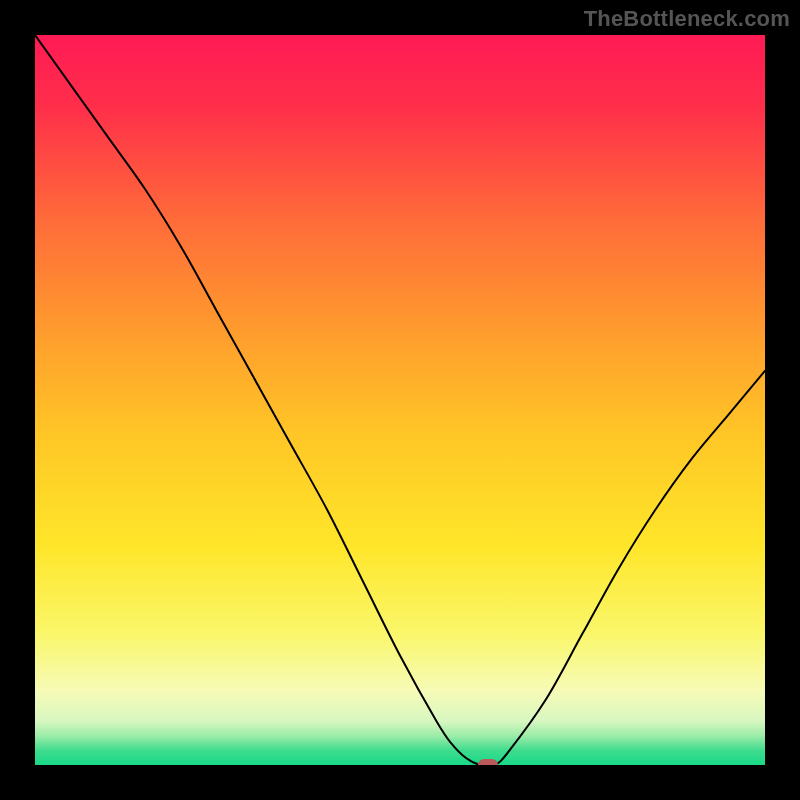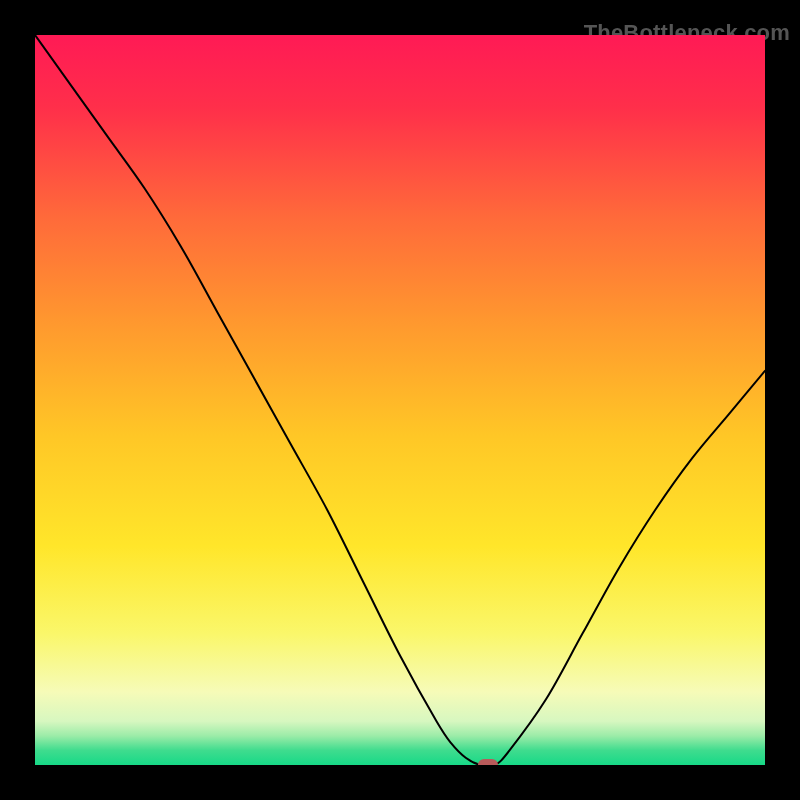--- a/index.html
+++ b/index.html
@@ -35,21 +35,21 @@
   }
   .marker {
     position: absolute;
     width: 20px;
     height: 12px;
     border-radius: 6px;
     transform: translate(-50%, -50%);
   }
   .watermark {
     position: absolute;
-    top: 20px;
+    top: 6px;
     right: 10px;
     color: #555;
     font-size: 22px;
     font-weight: 600;
     letter-spacing: 0.2px;
     user-select: none;
   }
 </style>
 </head>
 <body>

